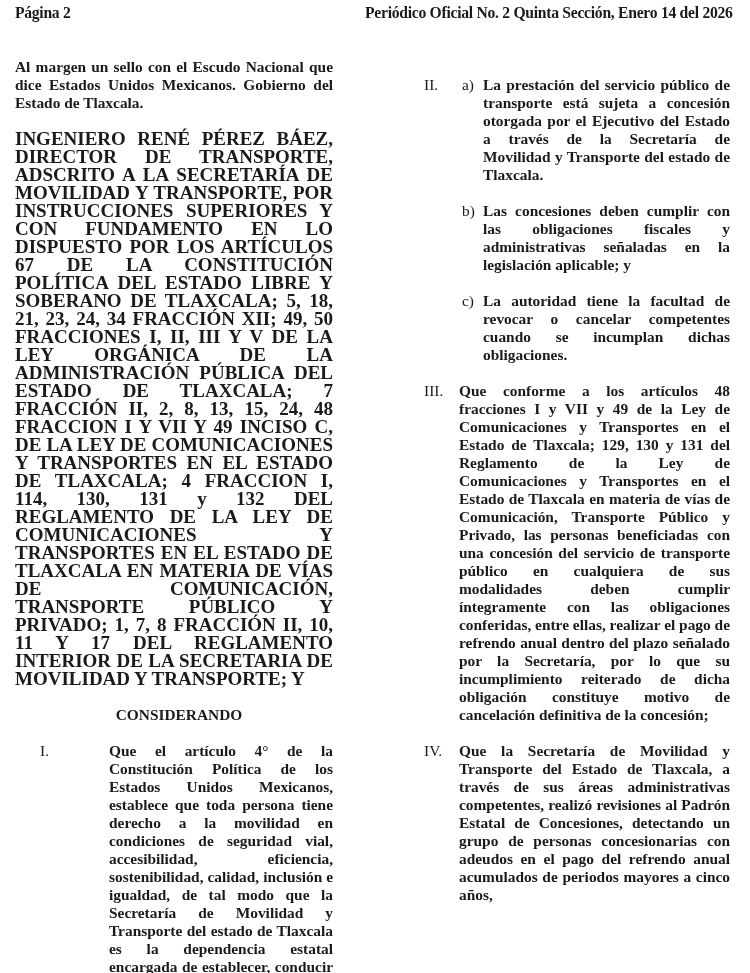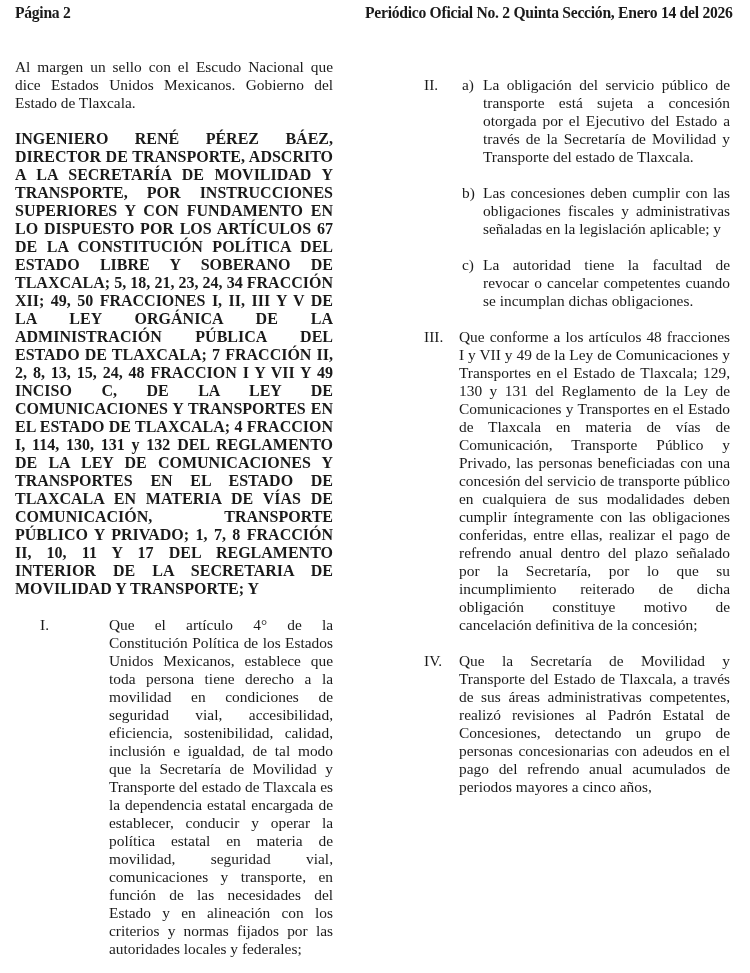--- a/index.html
+++ b/index.html
@@ -5,23 +5,23 @@
   html, body { margin: 0; padding: 0; background: #ffffff; }
   body { width: 750px; height: 973px; overflow: hidden; position: relative;
          font-family: "Liberation Serif", "DejaVu Serif", serif; color: #1a1a1a; }
   .page-header { position: absolute; top: 3px; left: 15px; right: 15px; height: 22px;
                  font-weight: bold; font-size: 17px; letter-spacing: -0.3px; transform: scaleX(0.92); transform-origin: left; }
   .page-header .hdr-left { position: absolute; left: 0; top: 0; }
   .page-header .hdr-right { position: absolute; right: -60px; top: 0; white-space: nowrap; }
   .col { position: absolute; top: 58px; font-size: 15.4px; line-height: 18px; }
   .col-left { left: 15px; width: 318px; }
   .col-right { left: 408px; width: 322px; }
-  p { margin: 0; text-align: justify; }
+  p { margin: 0; text-align: justify; font-weight: bold; }
   .intro { margin-bottom: 18px; }
-  .bold-para { font-weight: bold; font-size: 16px; line-height: 18px; margin-bottom: 18px; }
+  .bold-para { font-weight: bold; font-size: 19px; line-height: 18px; margin-bottom: 18px; }
   .heading { text-align: center; font-weight: bold; margin-bottom: 18px; padding-left: 10px; }
   .item { position: relative; padding-left: 51px; margin-bottom: 18px; }
   .col-left .item { padding-left: 94px; }
   .item .num { position: absolute; left: 16px; top: 0; }
   .col-left .item .num { left: 25px; }
   .item .item-text { text-align: justify; }
   .subitems { margin-top: 18px; }
   .sub { position: relative; padding-left: 24px; margin-bottom: 18px; }
   .sub .letter { position: absolute; left: 3px; top: 0; }
   .sub:last-child { margin-bottom: 0; }
@@ -30,33 +30,34 @@
 <body>
 
 <div class="page-header">
   <span class="hdr-left">Página 2</span>
   <span class="hdr-right">Periódico Oficial No. 2 Quinta Sección, Enero 14 del 2026</span>
 </div>
 
 <div class="col col-left">
   <p class="intro">Al margen un sello con el Escudo Nacional que dice Estados Unidos Mexicanos. Gobierno del Estado de Tlaxcala.</p>
   <p class="bold-para">INGENIERO RENÉ PÉREZ BÁEZ, DIRECTOR DE TRANSPORTE, ADSCRITO A LA SECRETARÍA DE MOVILIDAD Y TRANSPORTE, POR INSTRUCCIONES SUPERIORES Y CON FUNDAMENTO EN LO DISPUESTO POR LOS ARTÍCULOS 67 DE LA CONSTITUCIÓN POLÍTICA DEL ESTADO LIBRE Y SOBERANO DE TLAXCALA; 5, 18, 21, 23, 24, 34 FRACCIÓN XII; 49, 50 FRACCIONES I, II, III Y V DE LA LEY ORGÁNICA DE LA ADMINISTRACIÓN PÚBLICA DEL ESTADO DE TLAXCALA; 7 FRACCIÓN II, 2, 8, 13, 15, 24, 48 FRACCION I Y VII Y 49 INCISO C, DE LA LEY DE COMUNICACIONES Y TRANSPORTES EN EL ESTADO DE TLAXCALA; 4 FRACCION I, 114, 130, 131 y 132 DEL REGLAMENTO DE LA LEY DE COMUNICACIONES Y TRANSPORTES EN EL ESTADO DE TLAXCALA EN MATERIA DE VÍAS DE COMUNICACIÓN, TRANSPORTE PÚBLICO Y PRIVADO; 1, 7, 8 FRACCIÓN II, 10, 11 Y 17 DEL REGLAMENTO INTERIOR DE LA SECRETARIA DE MOVILIDAD Y TRANSPORTE; Y</p>
+  <p class="heading">CONSIDERANDO</p>
   <div class="item">
     <span class="num">I.</span>
     <p class="item-text">Que el artículo 4° de la Constitución Política de los Estados Unidos Mexicanos, establece que toda persona tiene derecho a la movilidad en condiciones de seguridad vial, accesibilidad, eficiencia, sostenibilidad, calidad, inclusión e igualdad, de tal modo que la Secretaría de Movilidad y Transporte del estado de Tlaxcala es la dependencia estatal encargada de establecer, conducir y operar la política estatal en materia de movilidad, seguridad vial, comunicaciones y transporte, en función de las necesidades del Estado y en alineación con los criterios y normas fijados por las autoridades locales y federales;</p>
   </div>
 </div>
 
 <div class="col col-right">
   <div class="item">
     <span class="num">II.</span>
     <div class="subitems">
       <div class="sub">
         <span class="letter">a)</span>
-        <p>La obligación del servicio público de transporte está sujeta a concesión otorgada por el Ejecutivo del Estado a través de la Secretaría de Movilidad y Transporte del estado de Tlaxcala.</p>
+        <p>La prestación del servicio público de transporte está sujeta a concesión otorgada por el Ejecutivo del Estado a través de la Secretaría de Movilidad y Transporte del estado de Tlaxcala.</p>
       </div>
       <div class="sub">
         <span class="letter">b)</span>
         <p>Las concesiones deben cumplir con las obligaciones fiscales y administrativas señaladas en la legislación aplicable; y</p>
       </div>
       <div class="sub">
         <span class="letter">c)</span>
         <p>La autoridad tiene la facultad de revocar o cancelar competentes cuando se incumplan dichas obligaciones.</p>
       </div>
     </div>

